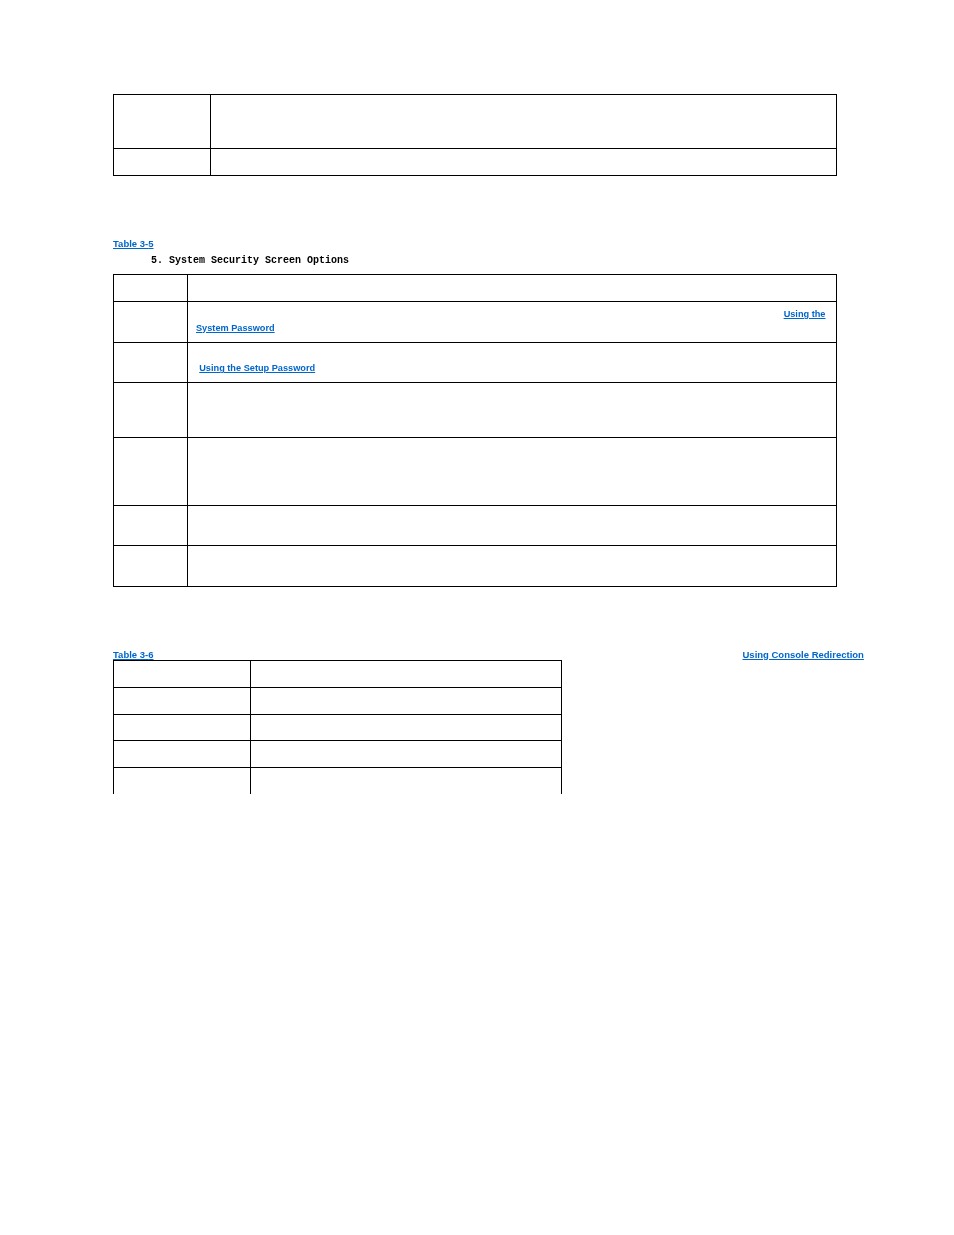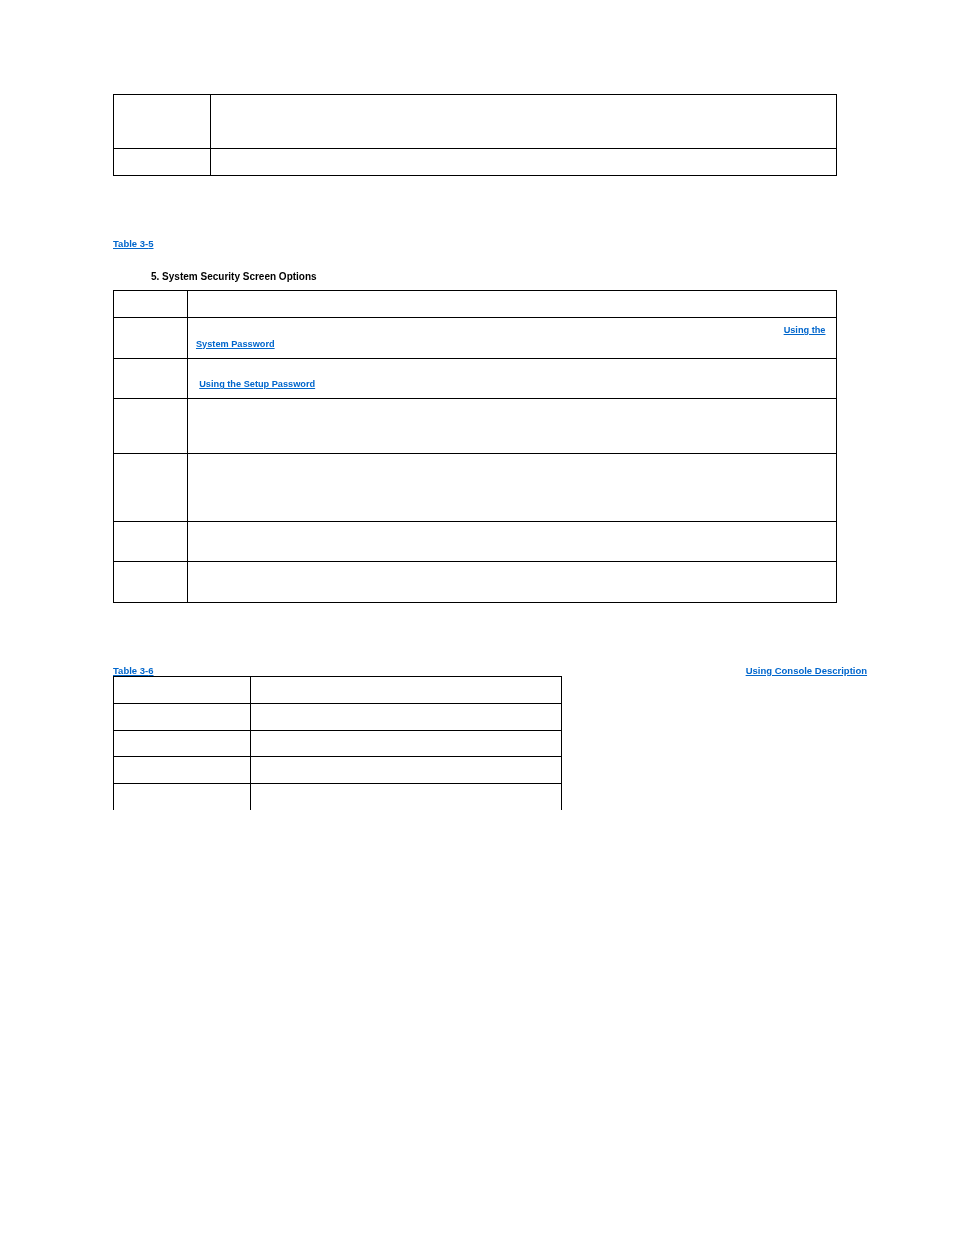--- a/index.html
+++ b/index.html
@@ -52,25 +52,26 @@
     font-weight: bold;
   }
   .ref-line {
     margin-left: 113px;
     font-size: 9.5px;
     color: #ffffff;
   }
 
   .caption {
     margin-left: 151px;
-    margin-top: 22px;
+    margin-top: 6px;
     margin-bottom: 8px;
     font-weight: bold;
     color: #000000;
     font-size: 10px;
+    font-family: Liberation Mono, monospace;
   }
   .caption-num { display: inline; }
   .caption-title { display: inline; }
   .bold { font-weight: bold; }
 
 </style>
 </head>
 <body>
 
 <div class="page">
@@ -131,21 +132,21 @@
     <tr>
       <td class="c1">AC Power Recovery</td>
       <td class="c2">Determines how the system reacts when power is restored to the system. If the system is set to Last, the system returns to the last power state. On turns on the system after power is restored. When set to Off, the system remains off after power is restored.</td>
     </tr>
   </tbody>
     </table>
 
   <div class="section-gap"></div>
 
   <div class="ref-line">
-    <a class="ref-link" href="#"><span>Table 3-</span><span>6</span></a><span> lists the options and descriptions for the information fields that appear on the </span><span class="bold">Console Redirection</span><span> screen. For keyboards information, see "</span><a class="inline-link" href="#">Using Console Description</a><span>."</span>
+    <a class="ref-link" href="#"><span>Table 3-</span><span>6</span></a><span> lists the options and descriptions for the information fields that appear on the </span><span class="bold">Console Redirection</span><span> screen. For additional information, see "</span><a class="inline-link" href="#">Using Console Redirection</a><span>."</span>
   </div>
 
 
   <table class="tbl tbl-c">
     <tbody>
         <tr>
       <td class="c1">Option</td>
       <td class="c2">Description</td>
     </tr>
     <tr>

